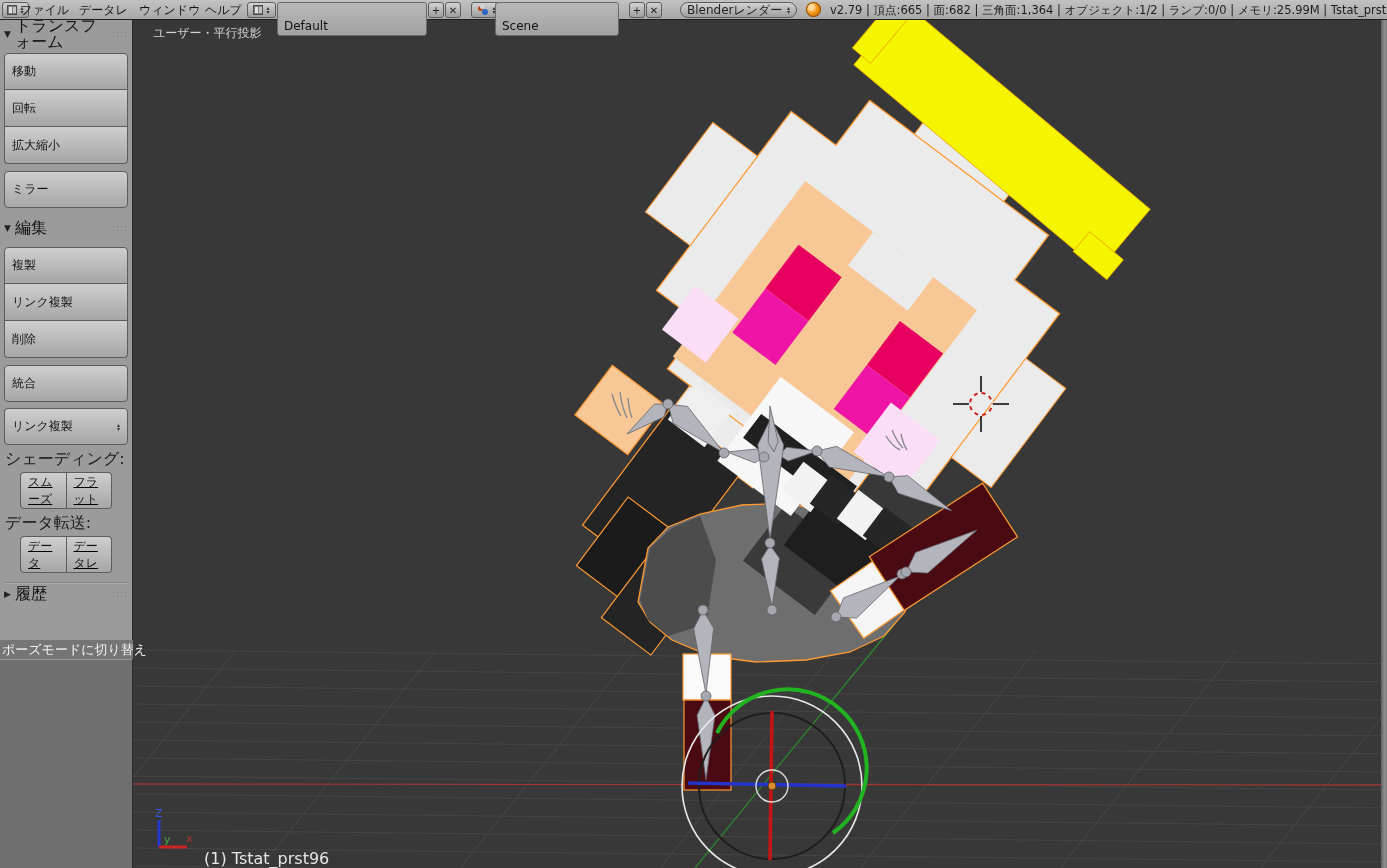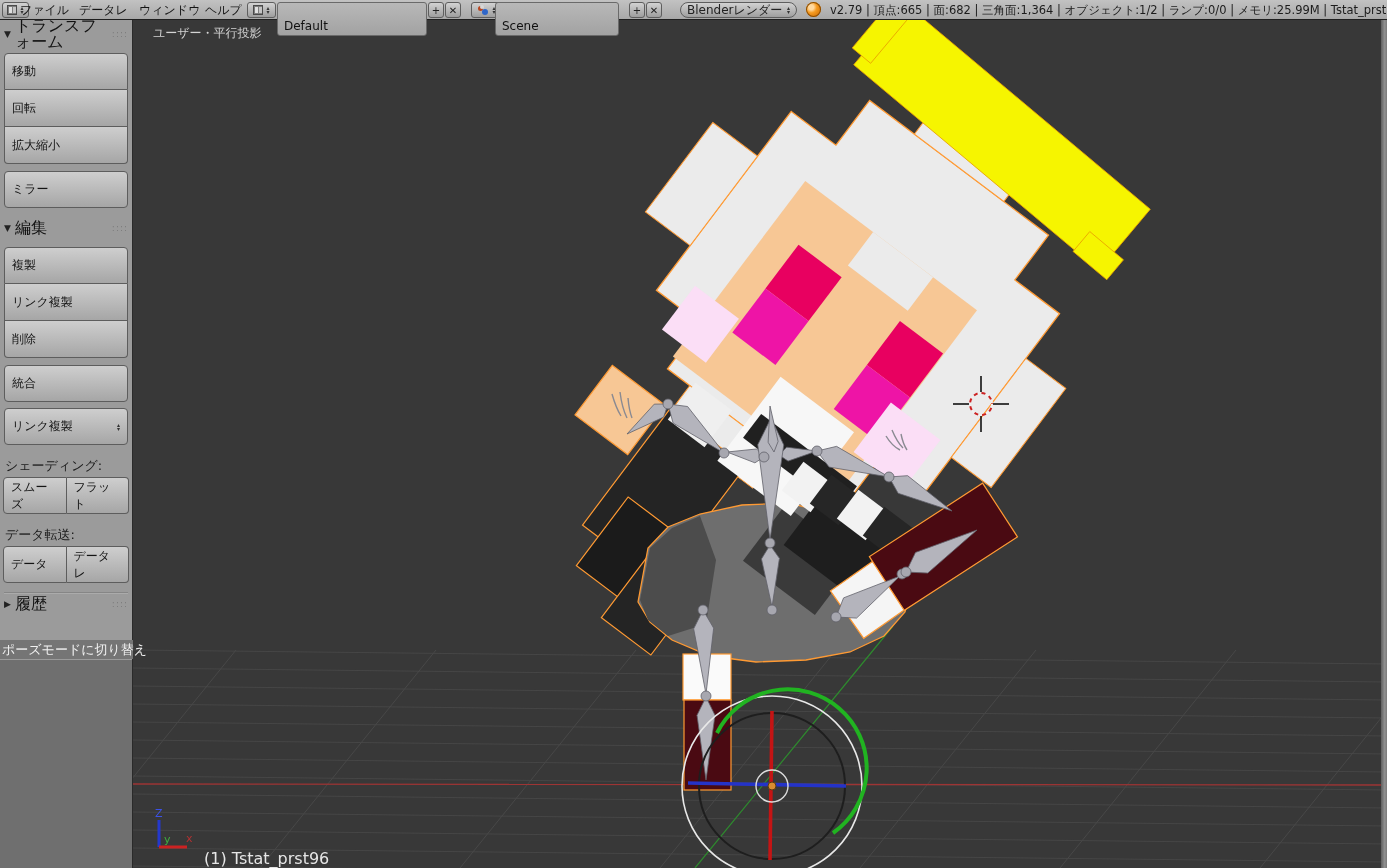--- a/index.html
+++ b/index.html
@@ -35,22 +35,22 @@
   .phead .ptitle{flex:1;font-size:16px;}
   .grip{color:#7c7c7c;font-size:9px;letter-spacing:1px;line-height:8px;}
   .sbtn{height:37px;line-height:17px;border:1px solid #5d5d5d;border-radius:4px;
     background:linear-gradient(#cecece,#a6a6a6);color:#141414;font-size:12px;padding:0 7px;
     margin:0 1px;display:flex;align-items:center;cursor:default;}
   .bgroup{margin-top:11px;}
   .bgroup .sbtn{border-radius:0;border-top-width:0;}
   .bgroup .sbtn:first-child{border-radius:4px 4px 0 0;border-top-width:1px;}
   .bgroup .sbtn:last-child{border-radius:0 0 4px 4px;}
   .mt7{margin-top:7px;} .mt6{margin-top:6px;} .mt12{margin-top:12px;}
-  .slabel{margin:12px 2px 2px 2px;color:#1b1b1b;font-size:13px;}
-  .pair{display:flex;margin:0 0;}
+  .slabel{margin:4px 2px 2px 2px;color:#1b1b1b;font-size:16px;}
+  .pair{display:flex;margin:0 17px;text-decoration:underline;}
   .pair .sbtn{flex:1;margin:0;border-radius:0;}
   .pair .sbtn:first-child{border-radius:4px 0 0 4px;}
   .pair .sbtn:last-child{border-radius:0 4px 4px 0;border-left-width:0;}
   .sep{border:none;border-top:1px solid #868686;border-bottom:1px solid #ababab;margin:9px 1px 0 1px;}
   .dd-right{margin-left:auto;}
   #pose-tooltip{position:absolute;left:0;top:640px;width:133px;height:19px;background:#757575;
     color:#f2f2f2;font-size:13px;line-height:19px;padding-left:2px;white-space:nowrap;z-index:25;}
 
   
   #view-label{position:absolute;left:153px;top:25px;color:#d4d4d4;font-size:12px;z-index:5;}

